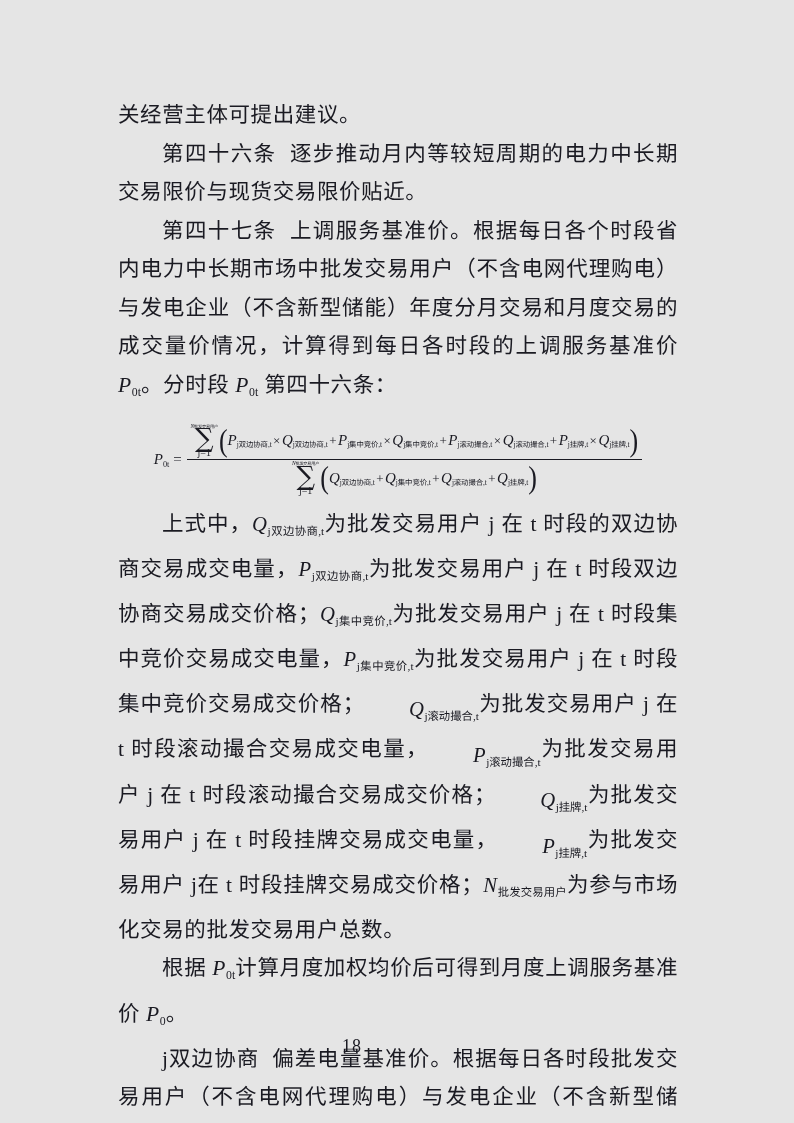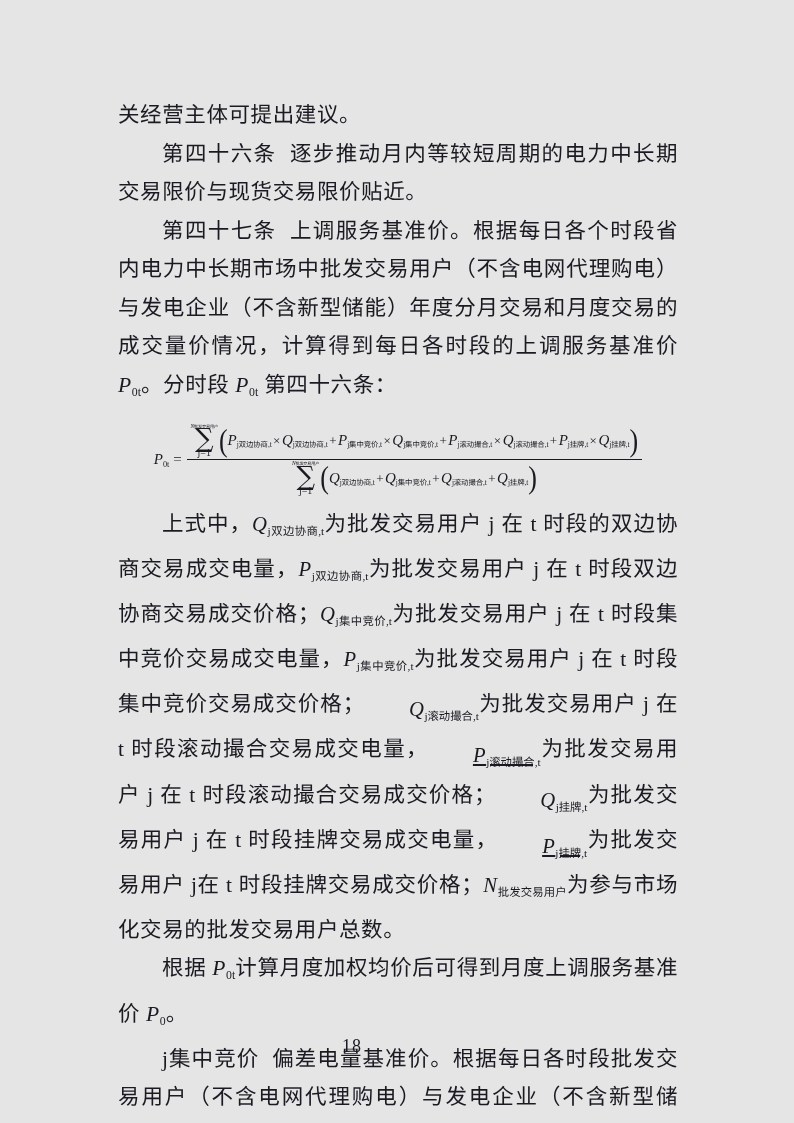--- a/index.html
+++ b/index.html
@@ -43,21 +43,21 @@
     white-space: nowrap;
   }
   .m .base { font-style: italic; }
   .sub {
     font-size: 0.55em;
     font-style: normal;
     vertical-align: -0.32em;
     letter-spacing: 0;
   }
   .m.drop { display: inline-block; transform: translateY(5px); }
-  .m.drop2 { display: inline-block; transform: translateY(6px); text-decoration: underline; }
+  .m.drop2 { display: inline-block; transform: translateY(6px); }
   .m.tight { font-size: 0.96em; }
 
   
   .formula-wrap {
     margin: 10px 0 6px 0;
     display: flex;
     justify-content: center;
     align-items: center;
     min-height: 78px;
   }
@@ -197,18 +197,18 @@
             <span class="paren">)</span>
           </span>
         </span>
       </div>
     </div>
 
     <p class="para indent"><span>上式中，</span><span class="m tight"><span class="base">Q</span><span class="sub">j双边协商,t</span></span><span>为批发交易用户 j 在 t 时段的双边协商交易成交电量，</span><span class="m tight"><span class="base">P</span><span class="sub">j双边协商,t</span></span><span>为批发交易用户 j 在 t 时段双边协商交易成交价格；</span><span class="m tight"><span class="base">Q</span><span class="sub">j集中竞价,t</span></span><span>为批发交易用户 j 在 t 时段集中竞价交易成交电量，</span><span class="m tight"><span class="base">P</span><span class="sub">j集中竞价,t</span></span><span>为批发交易用户 j 在 t 时段集中竞价交易成交价格；</span><span class="m tight drop"><span class="base">Q</span><span class="sub">j滚动撮合,t</span></span><span>为批发交易用户 j 在 t 时段滚动撮合交易成交电量，</span><span class="m tight drop2"><span class="base">P</span><span class="sub">j滚动撮合,t</span></span><span>为批发交易用户 j 在 t 时段滚动撮合交易成交价格；</span><span class="m tight drop"><span class="base">Q</span><span class="sub">j挂牌,t</span></span><span>为批发交易用户 j 在 t 时段挂牌交易成交电量，</span><span class="m tight drop2"><span class="base">P</span><span class="sub">j挂牌,t</span></span><span>为批发交易用户 j在 t 时段挂牌交易成交价格；</span><span class="m tight"><span class="base">N</span><span class="sub">批发交易用户</span></span><span>为参与市场化交易的批发交易用户总数。</span></p>
 
     <p class="para indent"><span>根据 </span><span class="m"><span class="base">P</span><span class="sub">0t</span></span><span>计算月度加权均价后可得到月度上调服务基准价 </span><span class="m"><span class="base">P</span><span class="sub">0</span></span><span>。</span></p>
 
-    <p class="para indent"><span>j集中竞价</span>&nbsp; <span>偏差电量基准价。根据每日各时段批发交易用户（不含电网代理购电）与发电企业（不含新型储能）</span></p>
+    <p class="para indent"><span>j双边协商</span>&nbsp; <span>偏差电量基准价。根据每日各时段批发交易用户（不含电网代理购电）与发电企业（不含新型储能）</span></p>
 
   </div>
 
   <div class="pagenum">18</div>
 </div>
 
 </body></html>

